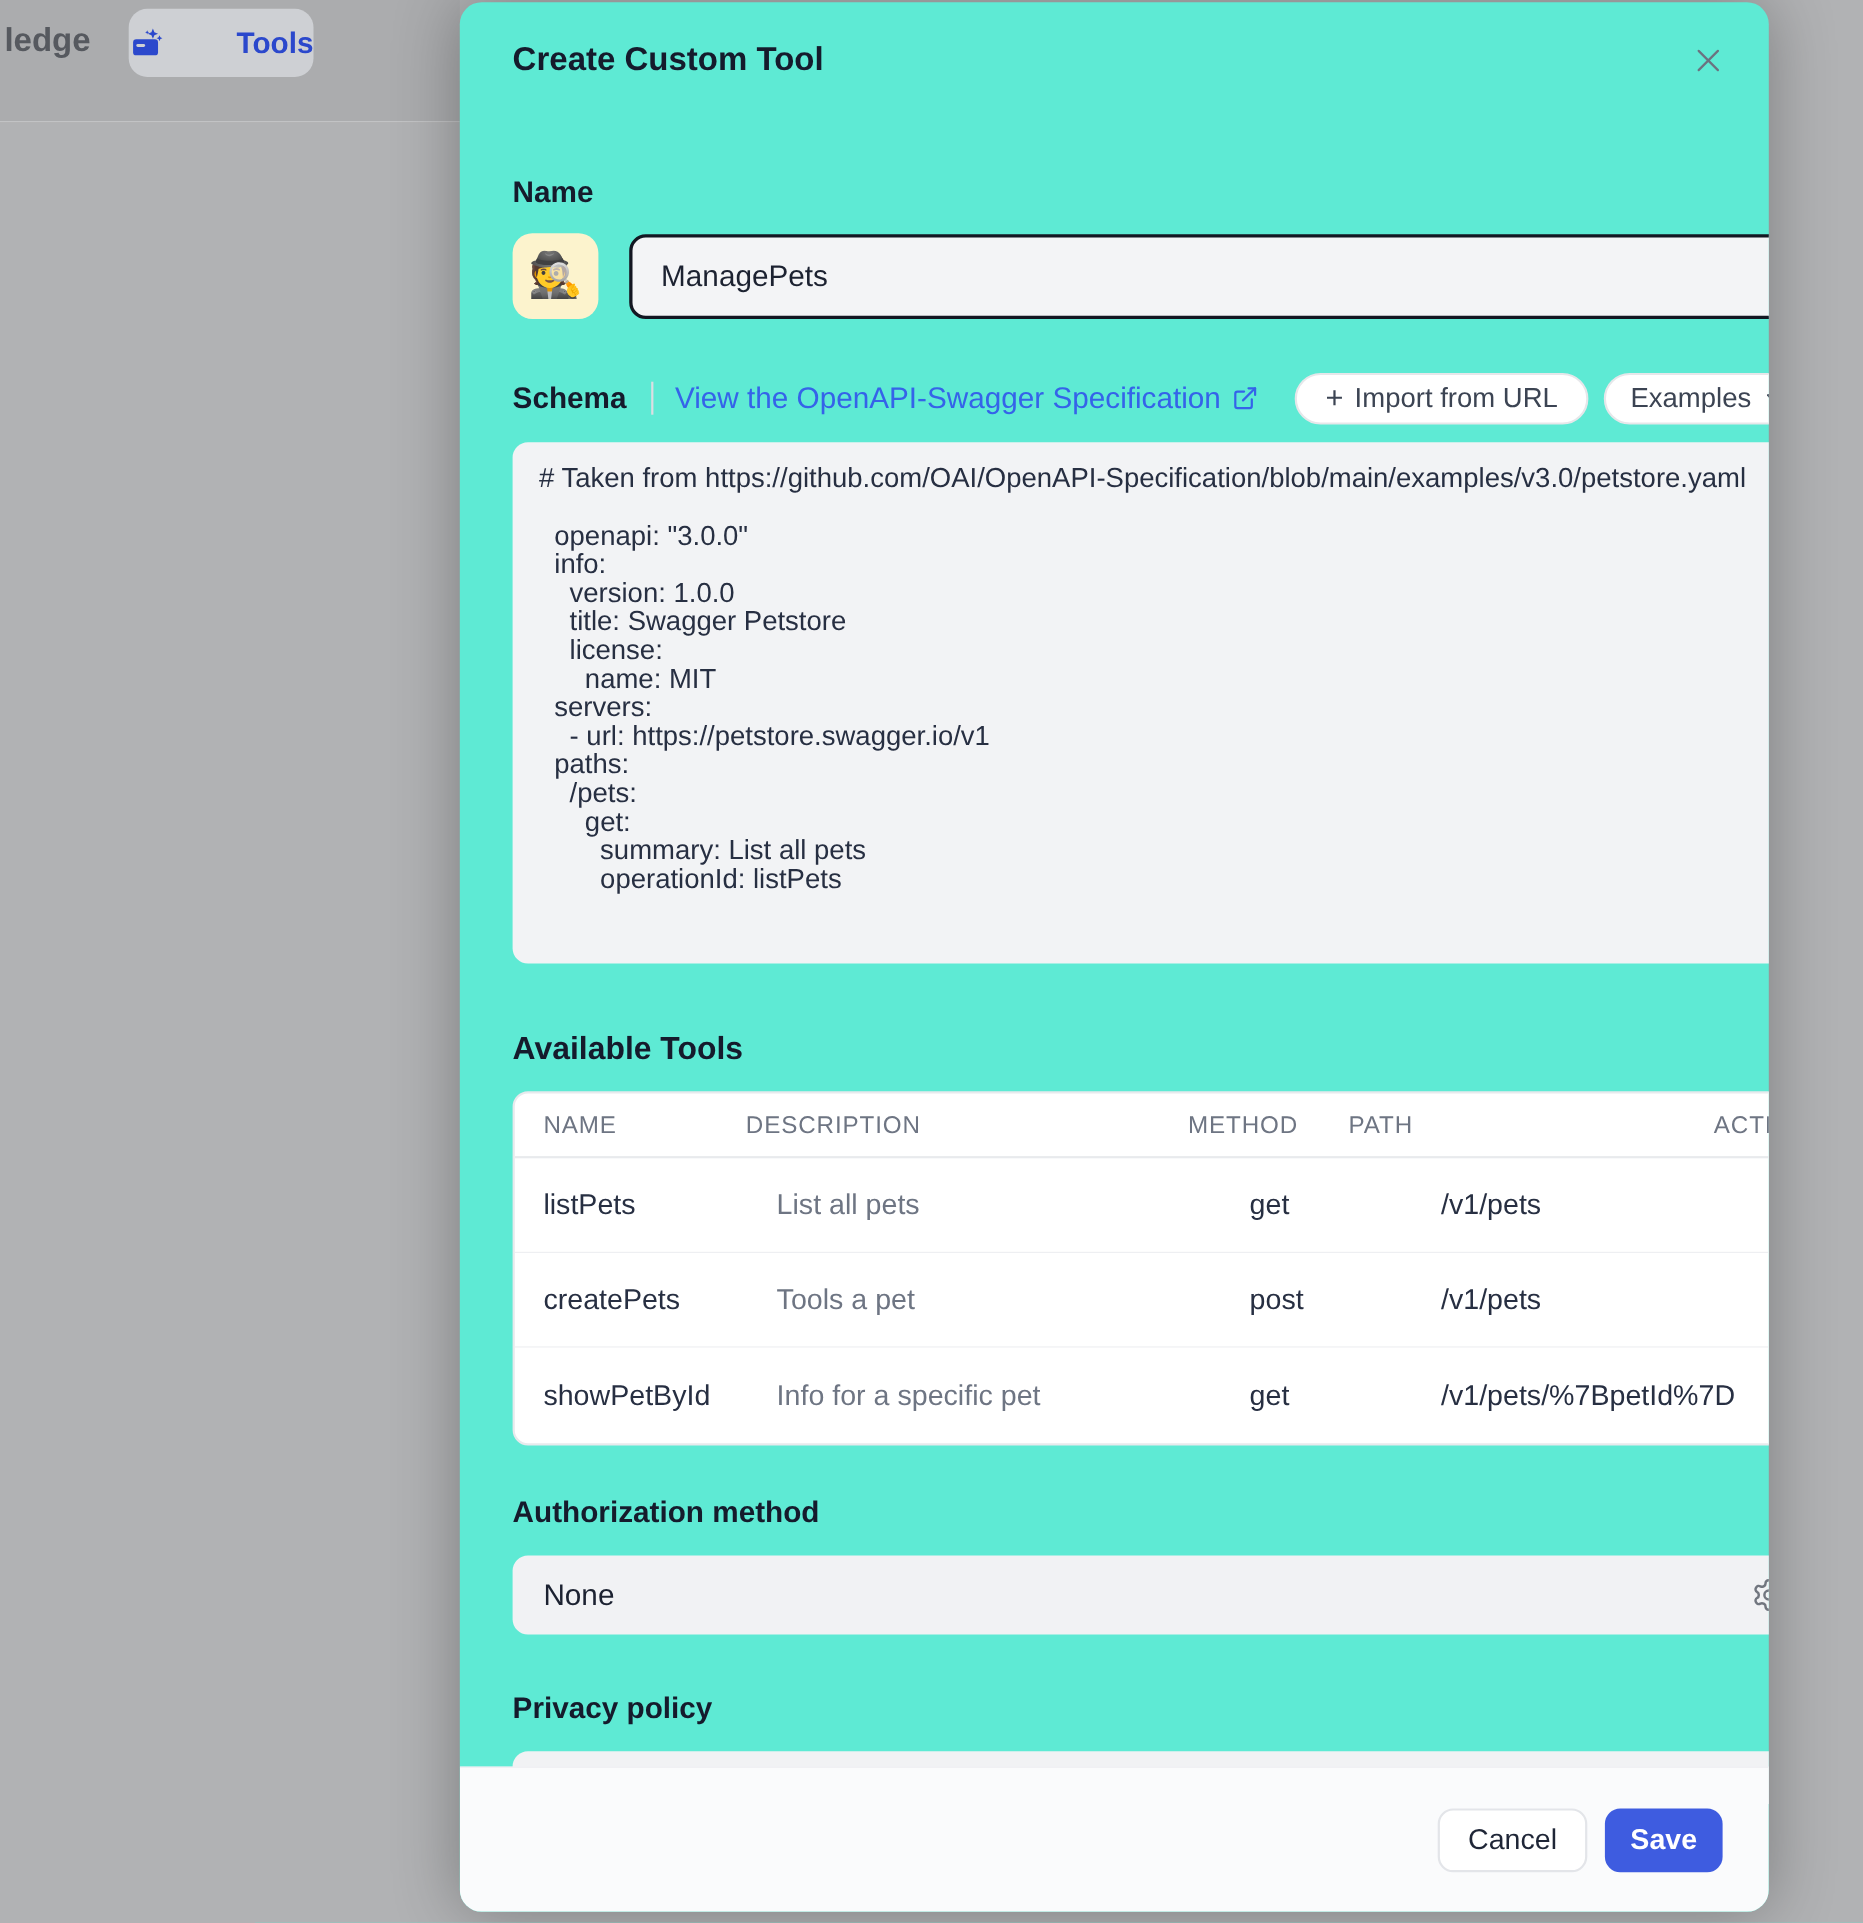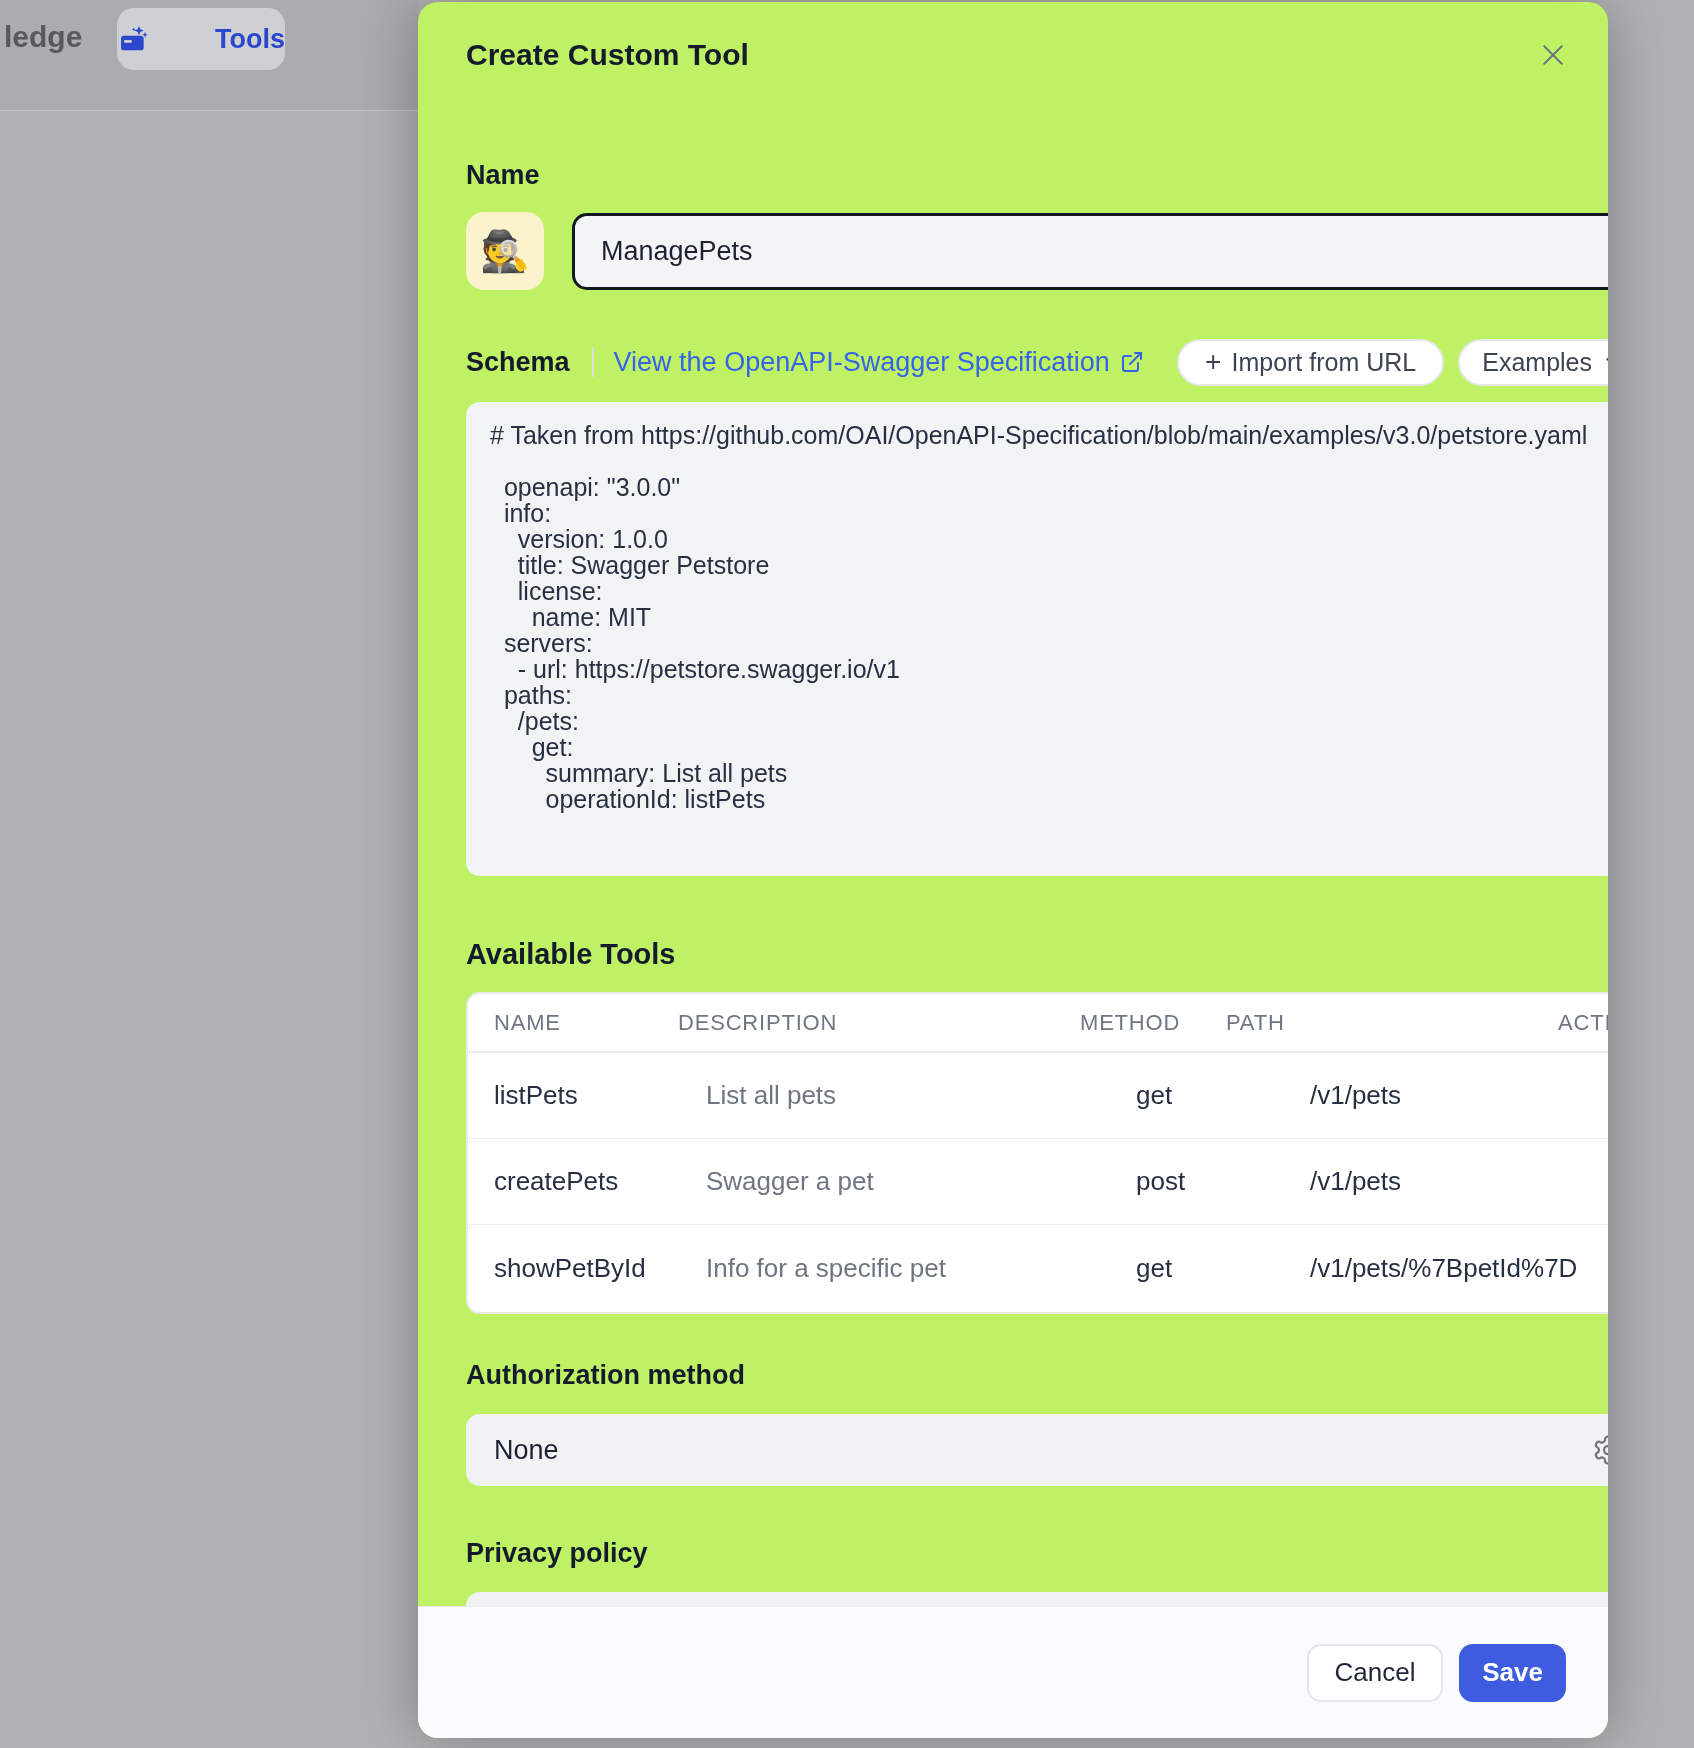--- a/index.html
+++ b/index.html
@@ -20,21 +20,21 @@
   .bg-tools-pill{
     position:absolute;left:117px;top:8px;width:168px;height:62px;
     background:#ced0d4;border-radius:17px;display:flex;align-items:center;
     justify-content:space-between;gap:13px;
   }
   .bg-tools-pill .label{font-size:27px;font-weight:700;color:#2b48cc;}
 
   
   .modal{
     position:absolute;left:418px;top:2px;width:1190px;height:1736px;
-    background:#bef264;border-radius:20px;overflow:hidden;
+    background:#5eead4;border-radius:20px;overflow:hidden;
     box-shadow:0 0 60px rgba(0,0,0,.30);
   }
   .modal-title{
     position:absolute;left:48px;top:36px;font-size:30px;font-weight:700;color:#151b2c;
   }
   .close-btn{
     position:absolute;right:38px;top:36px;width:34px;height:34px;cursor:pointer;
     display:flex;align-items:center;justify-content:center;
   }
   .section-label{font-size:27px;font-weight:600;color:#151b2c;}
@@ -244,21 +244,21 @@
       <div class="t-cell desc">List all pets</div>
       <div class="t-cell">get</div>
       <div class="t-cell">/v1/pets</div>
       <div class="t-cell actions">
         <button class="test-btn">Test</button>
       </div>
     </div>
 
     <div class="t-row t-body-row">
       <div class="t-cell">createPets</div>
-      <div class="t-cell desc">Swagger a pet</div>
+      <div class="t-cell desc">Tools a pet</div>
       <div class="t-cell">post</div>
       <div class="t-cell">/v1/pets</div>
       <div class="t-cell actions">
         <button class="test-btn">Test</button>
       </div>
     </div>
 
     <div class="t-row t-body-row">
       <div class="t-cell">showPetById</div>
       <div class="t-cell desc">Info for a specific pet</div>

